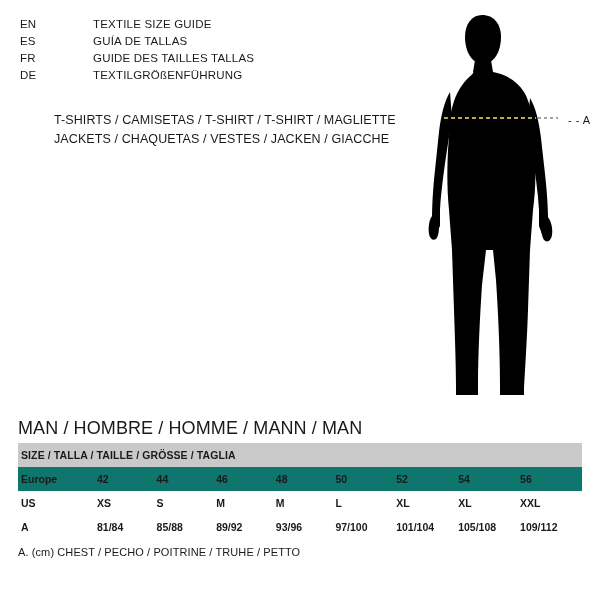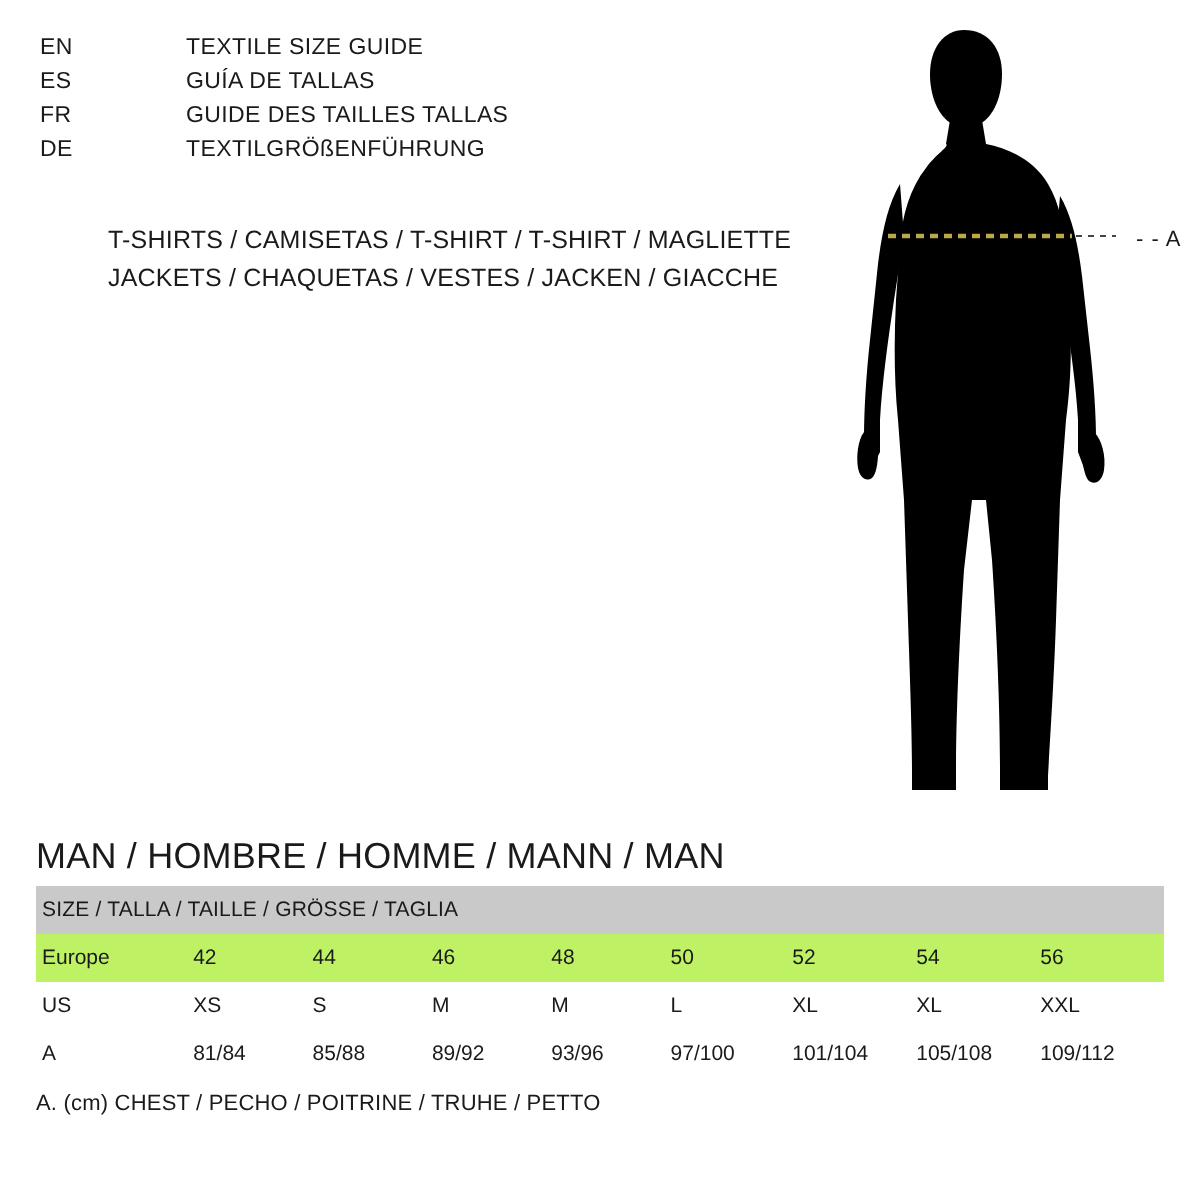--- a/index.html
+++ b/index.html
@@ -84,33 +84,34 @@
     font-size: 18px;
     letter-spacing: 0.1px;
   }
   table.size-table {
     position: absolute;
     left: 18px;
     top: 443px;
     width: 564px;
     border-collapse: collapse;
     font-size: 10.5px;
+    font-weight: bold;
   }
   table.size-table td {
     padding: 3px 0 3px 0;
     height: 18px;
     vertical-align: middle;
   }
   table.size-table tr.head-row td {
     background: #c9c9c9;
     font-size: 10.5px;
     letter-spacing: 0.1px;
   }
   table.size-table tr.shade td {
-    background: #bef264;
+    background: #0f766e;
   }
   table.size-table tr.plain td {
     background: #ffffff;
     margin-left: 16px;
   }
   .col-label {
     width: 86px;
     padding-left: 3px !important;
   }
   .col-v {

